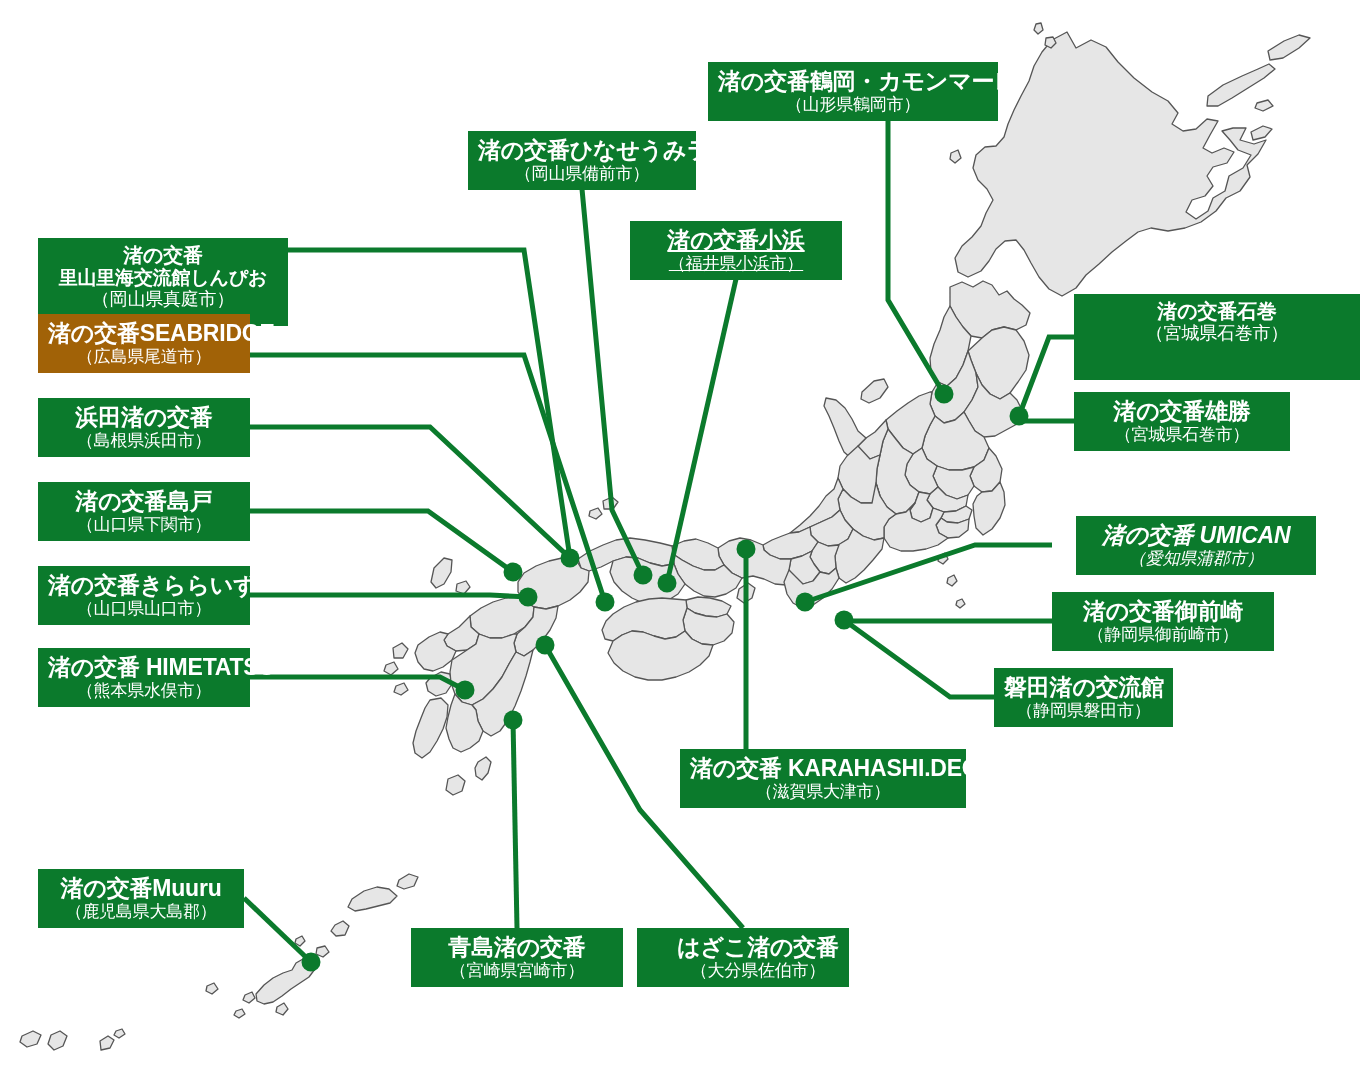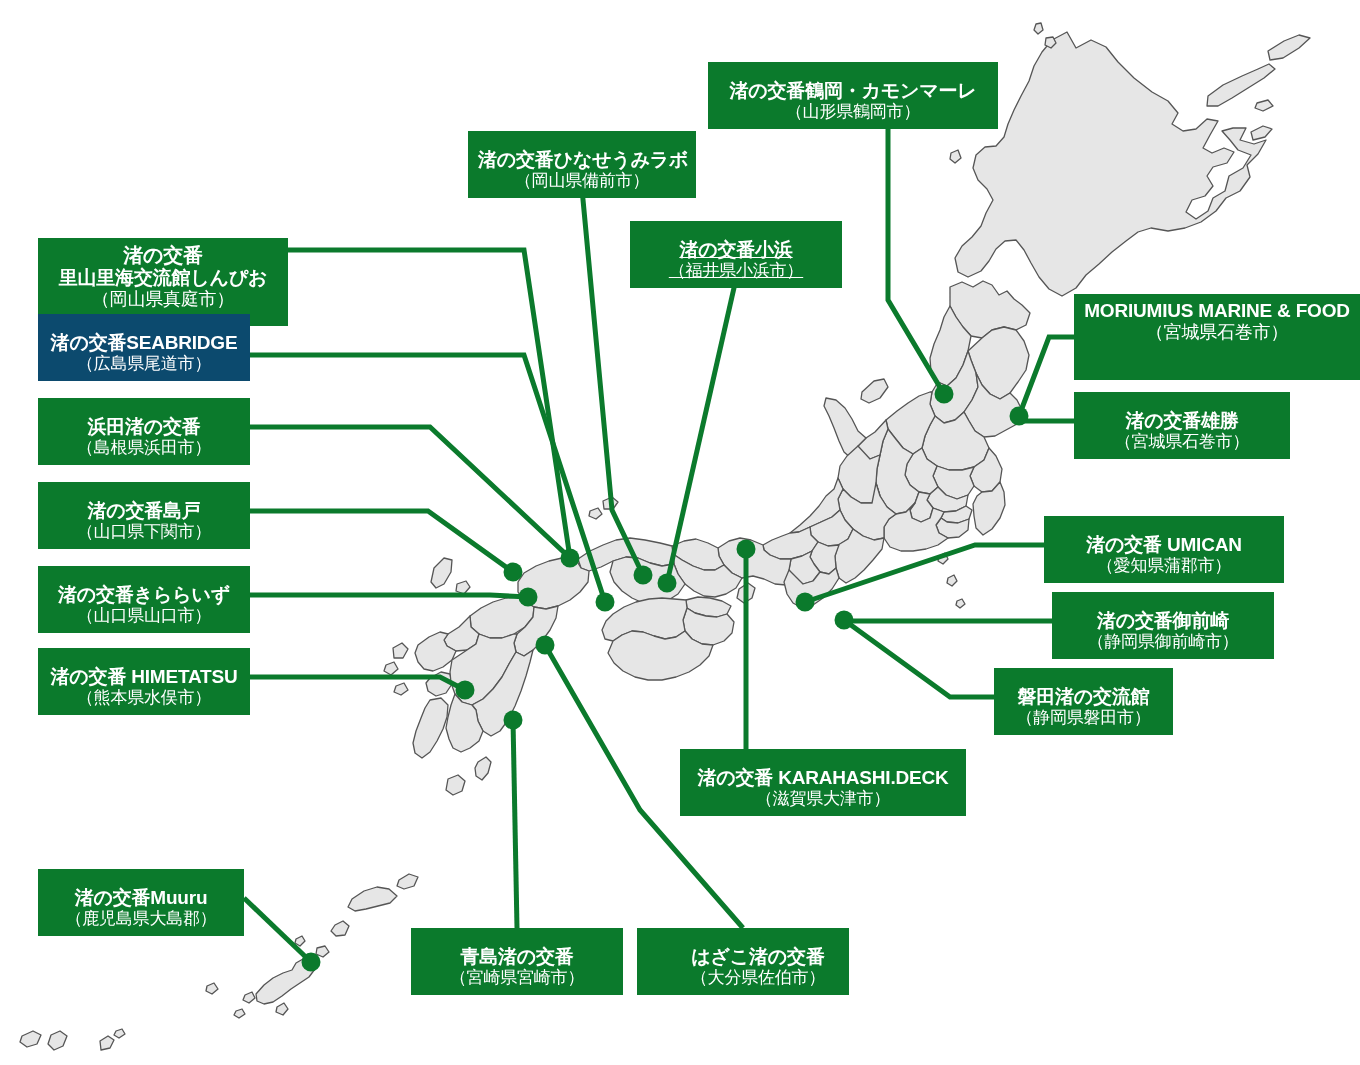--- a/index.html
+++ b/index.html
@@ -49,21 +49,21 @@
     font-size: 19px;
     font-weight: 700;
     white-space: nowrap;
   }
   .label-box .sub {
     display: block;
     font-size: 18px;
     font-weight: 400;
     white-space: nowrap;
   }
-  .label-box.small .l1 { font-size: 19px; margin-top: 12px; }
+  .label-box.small .l1 { font-size: 23px; }
   .label-box.small .sub { font-size: 17px; }
 </style>
 </head>
 <body>
 
 <div id="stage">
 
   <svg id="map-layer" viewBox="0 0 1360 1065" xmlns="http://www.w3.org/2000/svg">
     <g fill="#e6e6e6" stroke="#555555" stroke-width="1.3" stroke-linejoin="round" stroke-linecap="round">
 
@@ -274,21 +274,21 @@
         <circle cx="844" cy="620" r="9.5"></circle>
       </g>
   </svg>
 
   <div id="label-host">
       <div class="label-box" style="left: 38px; top: 206px; width: 250px; min-height: 88px; background: rgb(11, 122, 44); margin-top: 32px;">
         <span class="l1">渚の交番</span>
         <span class="l2">里山里海交流館しんぴお</span>
         <span class="sub">（岡山県真庭市）</span>
       </div>
-      <div class="label-box small" style="left: 38px; top: 314px; width: 212px; min-height: 58px; background: #0c4a6e;">
+      <div class="label-box small" style="left: 38px; top: 314px; width: 212px; min-height: 58px; background: #a16207;">
         <span class="l1">渚の交番SEABRIDGE</span>
         <span class="sub">（広島県尾道市）</span>
       </div>
       <div class="label-box small" style="left: 38px; top: 398px; width: 212px; min-height: 58px; background: rgb(11, 122, 44);">
         <span class="l1">浜田渚の交番</span>
         <span class="sub">（島根県浜田市）</span>
       </div>
       <div class="label-box small" style="left: 38px; top: 482px; width: 212px; min-height: 58px; background: rgb(11, 122, 44);">
         <span class="l1">渚の交番島戸</span>
         <span class="sub">（山口県下関市）</span>
@@ -323,28 +323,28 @@
       </div>
       <div class="label-box small" style="left: 411px; top: 928px; width: 212px; min-height: 58px; background: rgb(11, 122, 44);">
         <span class="l1">青島渚の交番</span>
         <span class="sub">（宮崎県宮崎市）</span>
       </div>
       <div class="label-box small" style="left: 637px; top: 928px; width: 212px; min-height: 58px; background: rgb(11, 122, 44); padding-left: 40px;">
         <span class="l1">はざこ渚の交番</span>
         <span class="sub">（大分県佐伯市）</span>
       </div>
       <div class="label-box" style="left: 1074px; top: 294px; width: 286px; min-height: 86px; background: rgb(11, 122, 44);">
-        <span class="l2">MORIUMIUS MARINE &amp; FOOD</span>
+        <span class="l1">渚の交番石巻</span>
         <span class="sub">（宮城県石巻市）</span>
       </div>
       <div class="label-box small" style="left: 1074px; top: 392px; width: 216px; min-height: 58px; background: rgb(11, 122, 44);">
         <span class="l1">渚の交番雄勝</span>
         <span class="sub">（宮城県石巻市）</span>
       </div>
-      <div class="label-box small" style="left: 1044px; top: 516px; width: 240px; min-height: 58px; background: rgb(11, 122, 44);">
+      <div class="label-box small" style="left: 1076px; top: 516px; width: 240px; min-height: 58px; background: rgb(11, 122, 44); font-style: italic;">
         <span class="l1">渚の交番 UMICAN</span>
         <span class="sub">（愛知県蒲郡市）</span>
       </div>
       <div class="label-box small" style="left: 1052px; top: 592px; width: 222px; min-height: 58px; background: rgb(11, 122, 44);">
         <span class="l1">渚の交番御前崎</span>
         <span class="sub">（静岡県御前崎市）</span>
       </div>
       <div class="label-box small" style="left: 994px; top: 668px; width: 179px; min-height: 58px; background: rgb(11, 122, 44);">
         <span class="l1">磐田渚の交流館</span>
         <span class="sub">（静岡県磐田市）</span>

